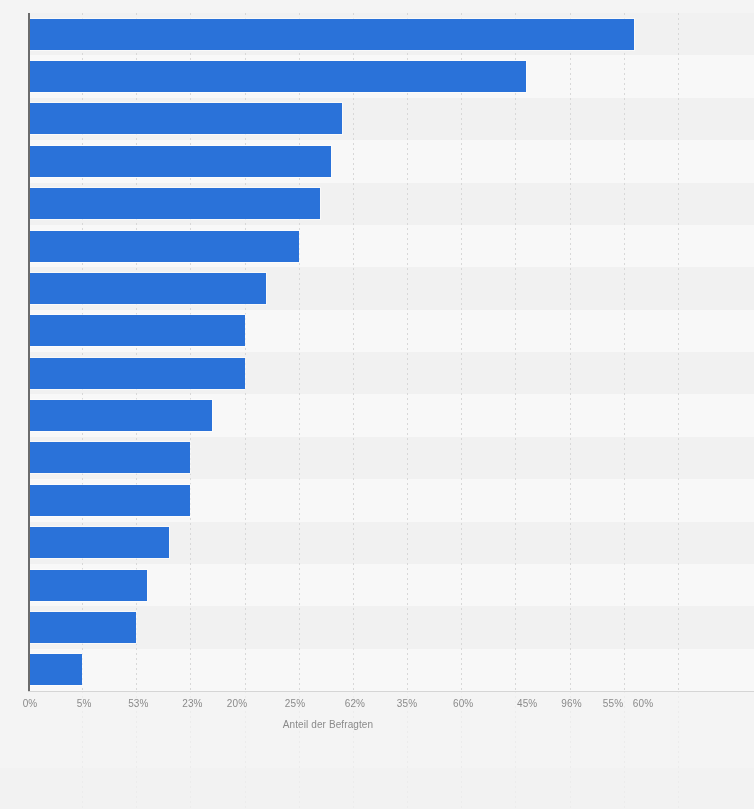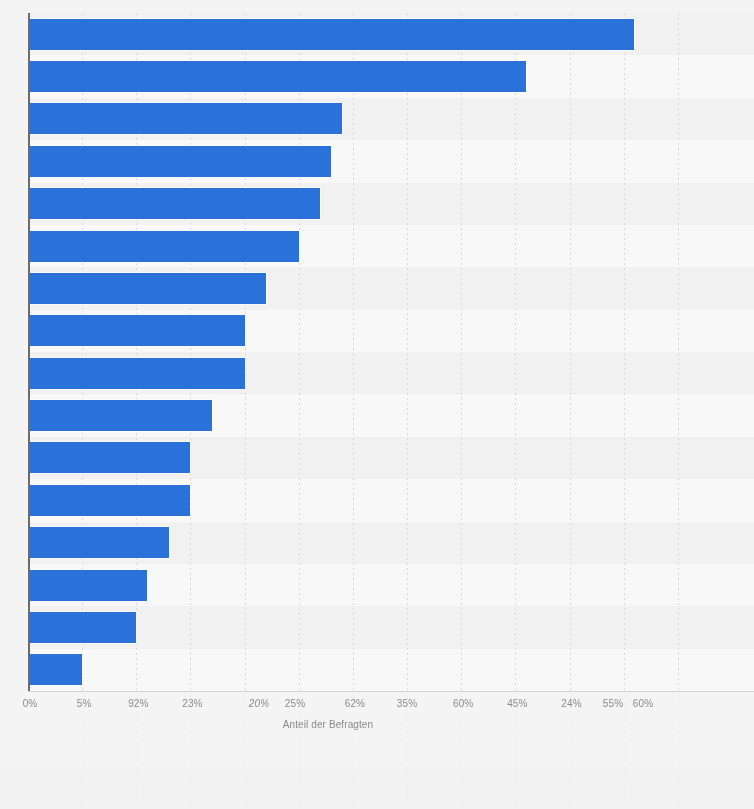--- a/index.html
+++ b/index.html
@@ -198,28 +198,28 @@
       <div class="gridline-below" style="left: 623.65px;"></div>
       <div class="gridline-below" style="left: 677.8px;"></div>
     </div>
 
   <div class="y-axis"></div>
   <div class="x-axis"></div>
 
   <div id="ticks">
       <div class="tick-label" style="left: 30px;">0%</div>
       <div class="tick-label" style="left: 84.15px;">5%</div>
-      <div class="tick-label" style="left: 138.3px;">92%</div>
+      <div class="tick-label" style="left: 138.3px;">53%</div>
       <div class="tick-label" style="left: 192.45px;">23%</div>
-      <div class="tick-label" style="left: 259px; font-style: italic;">20%</div>
+      <div class="tick-label" style="left: 237px;">20%</div>
       <div class="tick-label" style="left: 295px;">25%</div>
       <div class="tick-label" style="left: 354.9px;">62%</div>
       <div class="tick-label" style="left: 407px;">35%</div>
       <div class="tick-label" style="left: 463.2px;">60%</div>
-      <div class="tick-label" style="left: 517.35px;">45%</div>
-      <div class="tick-label" style="left: 571.5px;">24%</div>
+      <div class="tick-label" style="left: 517.35px; text-align: right;">45%</div>
+      <div class="tick-label" style="left: 571.5px;">96%</div>
       <div class="tick-label" style="left: 613px;">55%</div>
       <div class="tick-label" style="left: 643px;">60%</div>
     </div>
 
   <div class="axis-title">Anteil der Befragten</div>
 
 </div>
 
 </body></html>

